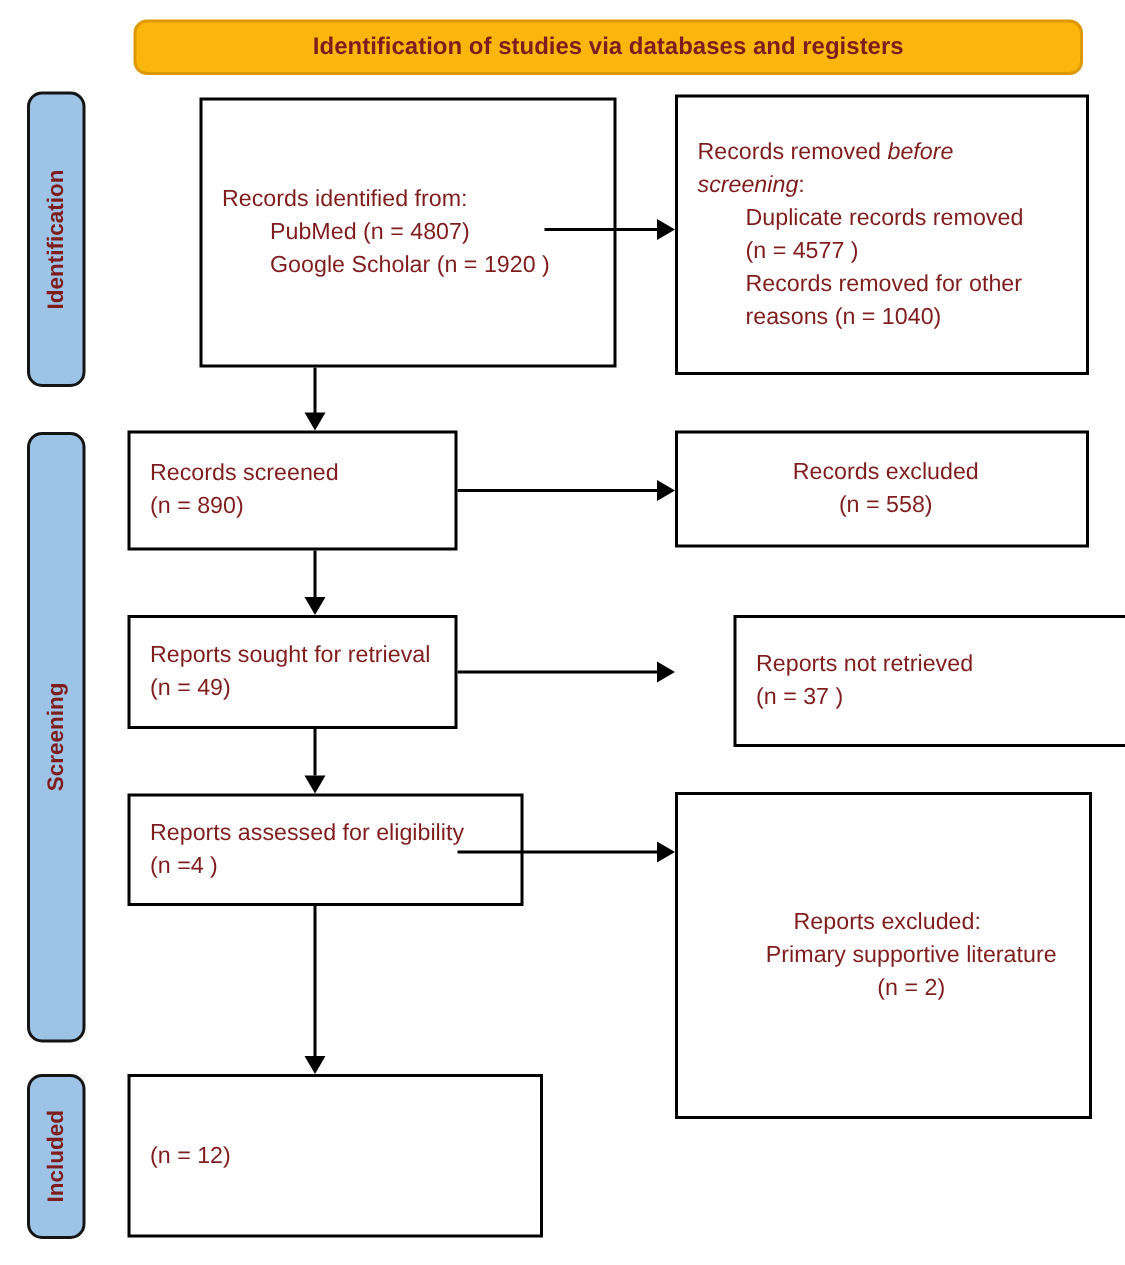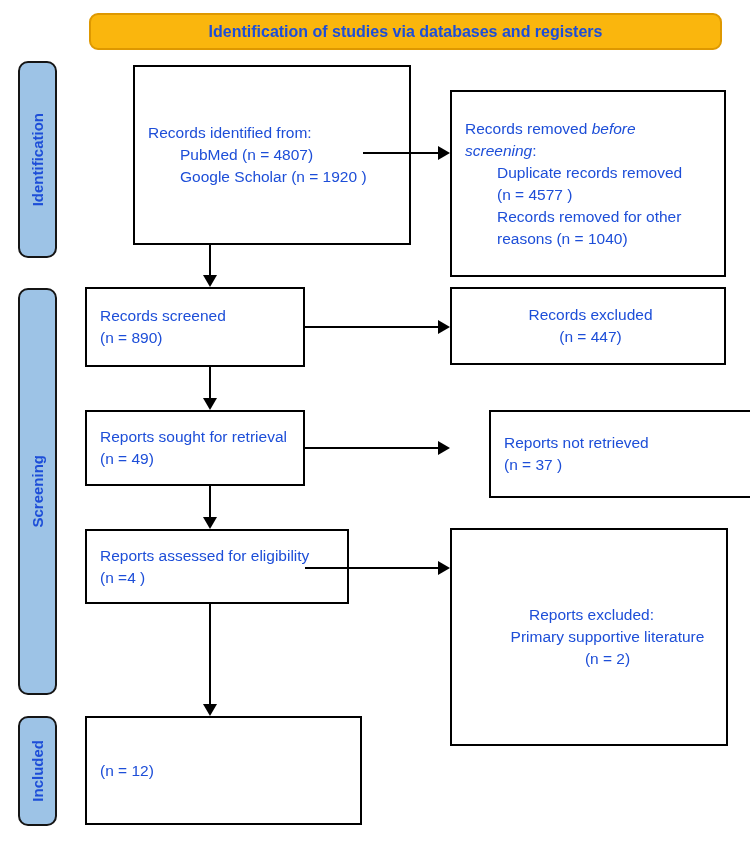--- a/index.html
+++ b/index.html
@@ -2,21 +2,21 @@
 <html><head>
 <meta charset="utf-8">
 <style>
   html, body { margin: 0; padding: 0; background: #ffffff; }
   .canvas {
     position: relative;
     width: 750px;
     height: 843px;
     background: #ffffff;
     font-family: "Liberation Sans", sans-serif;
-    color: #1d4ed8;
+    color: #7f1d1d;
     overflow: hidden;
   }
   .banner {
     position: absolute;
     left: 89px; top: 13px; width: 633px; height: 37px;
     background: #FAB60D;
     border: 2px solid #DE9800;
     border-radius: 9px;
     display: flex; align-items: center; justify-content: center;
     font-weight: bold; font-size: 16px;
@@ -83,36 +83,36 @@
   <div class="stage-bar" style="top:716px; height:110px;">
     <span class="stage-text">Included</span>
   </div>
 
   <div class="flow-box" style="left:85px; top:65px; width:278px; height:180px;margin-left:48px;">
     <div>Records identified from:</div>
     <div class="indent">PubMed (n = 4807)</div>
     <div class="indent">Google Scholar (n = 1920 )</div>
   </div>
 
-  <div class="flow-box" style="left:450px; top:63px; width:276px; height:187px;margin-top:27px;">
+  <div class="flow-box" style="left:450px; top:63px; width:276px; height:187px;">
     <div><span>Records removed </span><em>before</em></div>
     <div><em>screening</em><span>:</span></div>
     <div class="indent">Duplicate records removed</div>
     <div class="indent">(n = 4577 )</div>
     <div class="indent">Records removed for other</div>
     <div class="indent">reasons (n = 1040)</div>
   </div>
 
   <div class="flow-box" style="left:85px; top:287px; width:220px; height:80px;">
     <div>Records screened</div>
     <div>(n = 890)</div>
   </div>
   <div class="flow-box" style="left:450px; top:287px; width:276px; height:78px;align-items:center;">
     <div>Records excluded</div>
-    <div>(n = 447)</div>
+    <div>(n = 558)</div>
   </div>
 
   <div class="flow-box" style="left:85px; top:410px; width:220px; height:76px;">
     <div>Reports sought for retrieval</div>
     <div>(n = 49)</div>
   </div>
   <div class="flow-box" style="left:450px; top:410px; width:276px; height:88px;margin-left:39px;">
     <div>Reports not retrieved</div>
     <div>(n = 37 )</div>
   </div>

